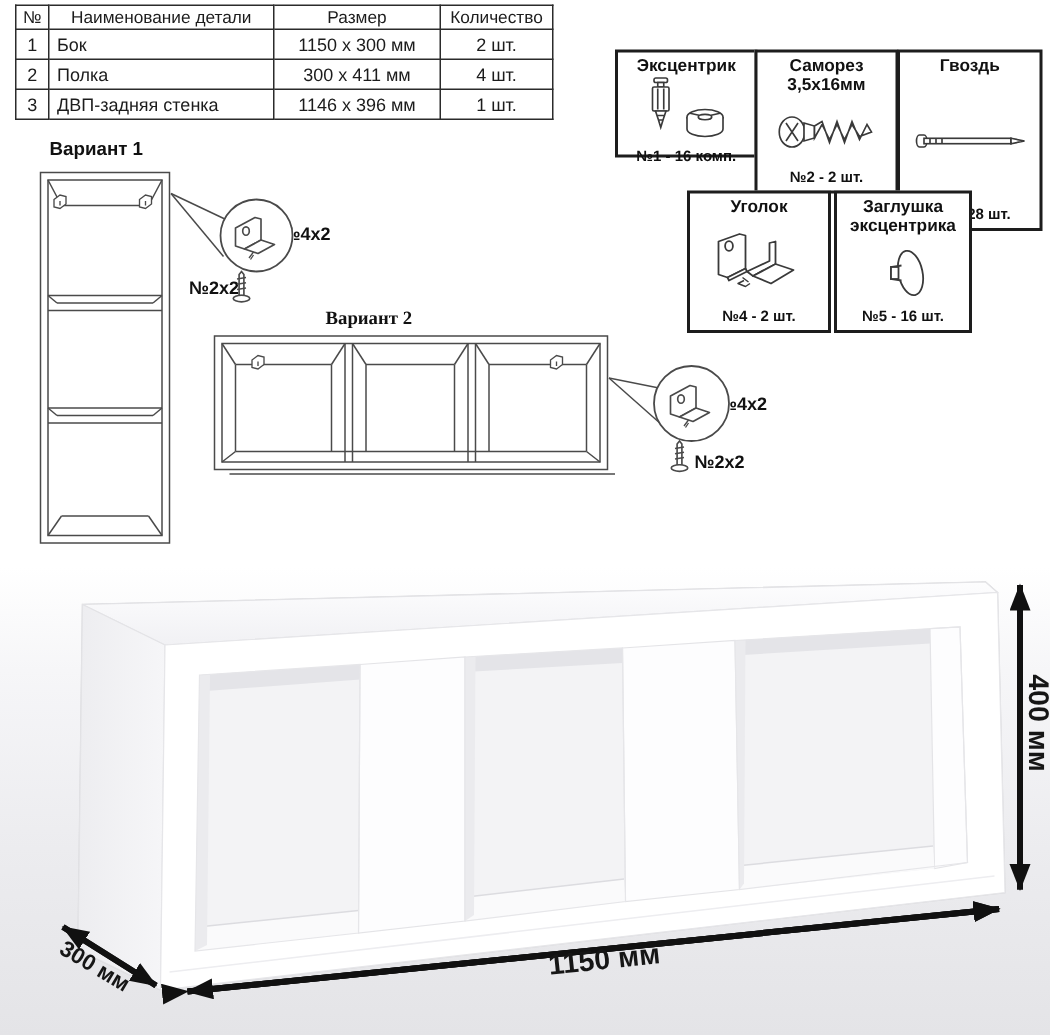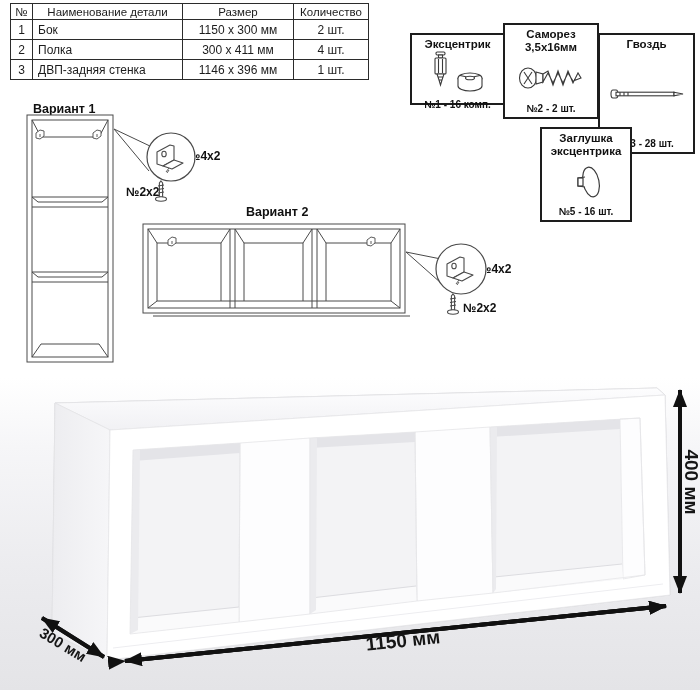--- a/index.html
+++ b/index.html
@@ -92,21 +92,21 @@
           <path d="M36,27 v8 a12,5 0 0 0 24,0 v-8"></path>
           <ellipse cx="48" cy="27" rx="4.5" ry="1.8"></ellipse>
           <line x1="38" y1="24.5" x2="44" y2="25.8"></line>
             <line x1="58" y1="24.5" x2="52" y2="25.8"></line>
         </g>
       </svg>
     </div>
     <div class="hw-qty">№1 - 16 комп.</div>
   </div>
 
-  <div class="hw-cell" style="left:503px;top:23px;width:96px;height:96px;">
+  <div class="hw-cell" style="left:503px;top:33px;width:96px;height:96px;">
     <div class="hw-name">Саморез 3,5х16мм</div>
     <div class="hw-icon">
       <svg width="72" height="34" viewBox="0 0 72 34">
         <g stroke="#3a3a3a" stroke-width="1.1" fill="#fff">
           <ellipse cx="13" cy="17" rx="8.5" ry="10"></ellipse>
           <path d="M9,11 q4,6 8,12 M17,11 q-4,6 -8,12"></path>
           <path d="M21,11 L28,13 L28,21 L21,23 Z"></path>
           <path d="M28,13 L33,10 L38,24 L43,10 L48,24 L53,10 L58,22 L63,12 L66,17 L58,20 L53,12 L48,22 L43,12 L38,22 L33,12 L28,21 Z"></path>
         </g>
       </svg>
@@ -124,37 +124,53 @@
           <line x1="13" y1="8.2" x2="13" y2="11.8"></line>
             <line x1="17" y1="8.2" x2="17" y2="11.8"></line>
             <line x1="21" y1="8.2" x2="21" y2="11.8"></line>
           <path d="M67,8.2 L76,10 L67,11.8 Z"></path>
         </g>
       </svg>
     </div>
     <div class="hw-qty">№3 - 28 шт.</div>
   </div>
 
-
-  <div class="hw-cell" style="left:540px;top:127px;width:92px;height:95px;">
+  <div class="hw-cell" style="left:458px;top:127px;width:96px;height:95px;">
+    <div class="hw-name">Уголок</div>
+    <div class="hw-icon">
+      <svg width="66" height="44" viewBox="0 0 66 44">
+        <g stroke="#3a3a3a" stroke-width="1.2" fill="#fff" stroke-linejoin="round">
+          <path d="M6,8 L20,3 L24,4 L24,26 L12,32 L6,30 Z"></path>
+          <ellipse cx="13" cy="11" rx="2.6" ry="3.2"></ellipse>
+          <path d="M12,32 L24,26 L25,28 L13,34 Z"></path>
+          <path d="M25,28 L40,21 L40,9 L44,8 L44,23 L29,31 Z"></path>
+          <path d="M29,31 L44,23 L56,27 L41,36 Z"></path>
+          <path d="M22,32 l4,3 m-3,-1 l-4,2 l5,2 l3,-2" stroke-width="1"></path>
+        </g>
+      </svg>
+    </div>
+    <div class="hw-qty">№4 - 2 шт.</div>
+  </div>
+
+  <div class="hw-cell" style="left:556px;top:127px;width:92px;height:95px;">
     <div class="hw-name">Заглушка эксцентрика</div>
     <div class="hw-icon">
       <svg width="50" height="42" viewBox="0 0 50 42">
         <g stroke="#3a3a3a" stroke-width="1.2" fill="#fff">
           <ellipse cx="30" cy="21" rx="8" ry="15" transform="rotate(-12 30 21)"></ellipse>
           <path d="M24,16 l-7,1 l0,8 l7,1"></path>
           <rect x="17" y="17" width="5" height="8"></rect>
         </g>
       </svg>
     </div>
     <div class="hw-qty">№5 - 16 шт.</div>
   </div>
 
-  <div class="v-title" style="left:33px;top:102px;">Вариант 1</div>
-  <div class="v-title" style="left:246px;top:205px;">Вариант 2</div>
+  <div class="v-title" style="left:33px;top:92px;">Вариант 1</div>
+  <div class="v-title" style="left:217px;top:205px;font-family:Liberation Serif, serif;">Вариант 2</div>
   <div class="callout-label" style="left:187px;top:149px;">№4х2</div>
   <div class="callout-label" style="left:126px;top:185px;">№2х2</div>
   <div class="callout-label" style="left:478px;top:262px;">№4х2</div>
   <div class="callout-label" style="left:463px;top:301px;">№2х2</div>
 
   <svg id="variants-svg" width="540" height="295" viewBox="0 0 540 295">
     <defs>
       <g id="mini-bracket">
         <path d="M0,3 l4,-3 l4,1 v5 l-4,3 l-4,-1 z" fill="#fff" stroke="#4a4a4a" stroke-width="0.9"></path>
         <line x1="4" y1="4" x2="4" y2="7" stroke="#4a4a4a" stroke-width="0.9"></line>

